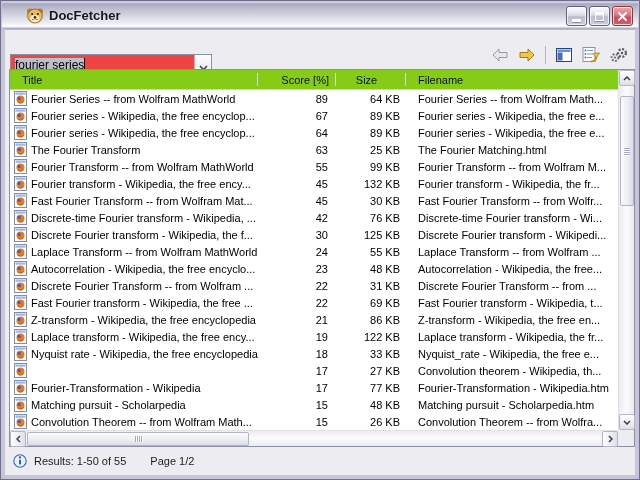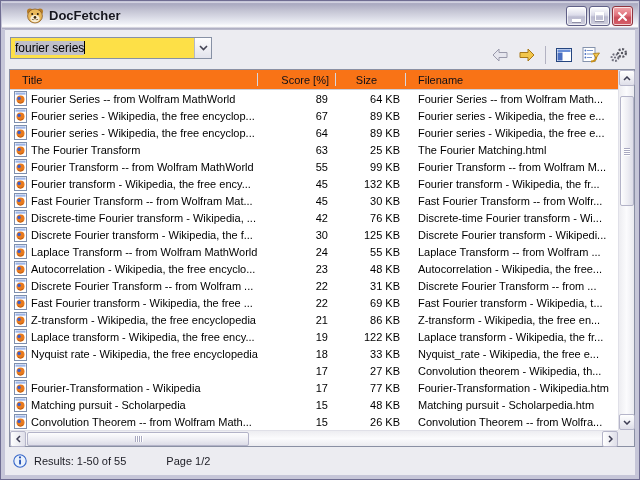--- a/index.html
+++ b/index.html
@@ -25,37 +25,37 @@
   .glyph-min{display:block;width:9px;height:3px;background:#fff;margin-top:9px;
     box-shadow:0 1px 0 rgba(60,60,90,.4);}
   .glyph-max{display:block;width:9px;height:9px;border:1px solid #fff;border-top:3px solid #fff;
     box-shadow:0 1px 1px rgba(60,60,90,.4);}
 
   
   .client{position:absolute;left:4px;top:28px;right:4px;bottom:4px;background:#ececf1;
     border-top:1px solid #b9b9cb;}
 
   
-  .combo{position:absolute;left:5px;top:7px;width:202px;height:22px;background:#fde047;
+  .combo{position:absolute;left:5px;top:24px;width:202px;height:28px;background:#ef4444;
     border:1px solid #8791a5;display:flex;}
   .combo-text{flex:1;font-size:12px;padding:3px 2px 0 4px;white-space:nowrap;overflow:hidden;color:#000;}
   .combo-text .sel{background:#bfbfca;}
   .caret{display:inline-block;width:1px;height:13px;background:#000;vertical-align:-2px;}
   .combo-btn{width:17px;border-left:1px solid #b4b8c6;
     background:linear-gradient(180deg,#fdfdfe,#e2e3ec);display:flex;align-items:center;justify-content:center;}
 
   
   .tools{position:absolute;right:7px;top:15px;display:flex;align-items:center;gap:7px;height:20px;}
   .tool{width:20px;height:20px;display:flex;align-items:center;justify-content:center;}
   .tool-sep{width:1px;height:18px;background:#b2b2c2;margin:0 1px;}
 
   
   .table{position:absolute;left:4px;top:39px;width:626px;height:378px;background:#fff;
     border:1px solid #8a90a4;}
-  .thead{position:absolute;left:0;top:0;width:608px;height:20px;background:#f97316;
+  .thead{position:absolute;left:0;top:0;width:608px;height:20px;background:#84cc16;
     border-bottom:1px solid #ccd0da;display:flex;font-size:11px;color:#101018;}
   .th{padding:4px 6px 0 12px;position:relative;white-space:nowrap;}
   .th::after{content:"";position:absolute;right:0;top:3px;bottom:3px;width:1px;background:#d6d6e0;}
   .c-title{width:248px;}
   .c-score{width:78px;text-align:right;padding-right:7px;}
   .c-size{width:70px;text-align:center;padding-right:21px;}
   .c-file{flex:1;padding-left:12px;}
   .c-file::after{display:none;}
 
   .tbody{position:absolute;left:0;top:20px;width:608px;height:340px;overflow:hidden;}
@@ -84,21 +84,21 @@
   .hthumb{position:absolute;left:17px;top:1px;width:222px;height:14px;border:1px solid #b3b3c8;
     border-radius:2px;background:linear-gradient(180deg,#fdfdfe,#ededf3 55%,#dcdce7);
     display:flex;align-items:center;justify-content:center;gap:1px;}
   .hthumb i{display:block;width:1px;height:6px;background:#a8a8c0;box-shadow:1px 0 0 #fff;}
   .corner{position:absolute;right:0;top:360px;width:16px;height:16px;background:#ececf1;}
 
   
   .statusbar{position:absolute;left:0;right:0;bottom:0;height:28px;display:flex;
     align-items:center;padding-left:8px;font-size:11px;color:#1c1c24;}
   .status-results{margin-left:7px;}
-  .status-page{margin-left:40px;}
+  .status-page{margin-left:24px;}
 </style>
 </head>
 <body>
 
 <div class="window">
 
   <div class="titlebar">
     <span class="app-icon">
       <svg width="18" height="17" viewBox="0 0 18 17">
         <circle cx="4" cy="4.5" r="3" fill="#b57c26"></circle>

